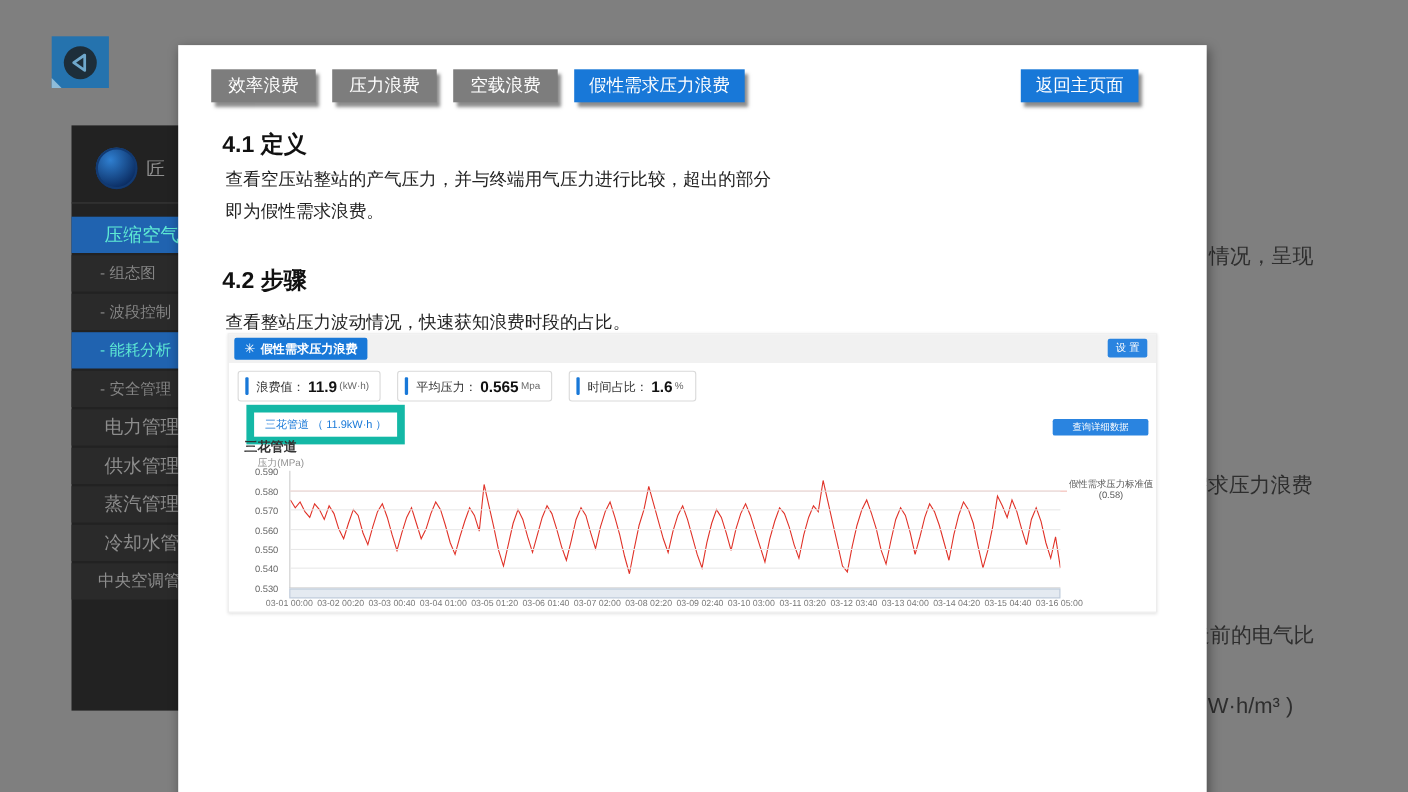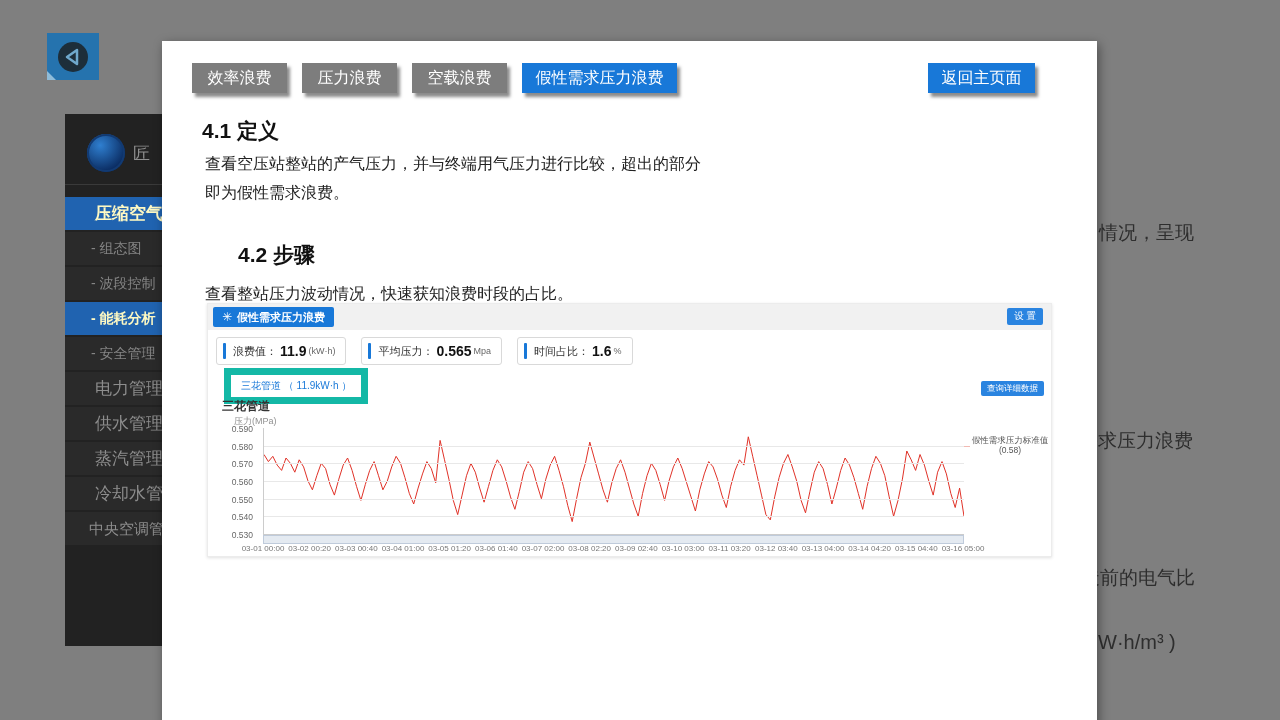--- a/index.html
+++ b/index.html
@@ -13,21 +13,21 @@
   .page-title{position:absolute;left:97px;top:34px;font-size:37px;font-weight:bold;color:#161616;letter-spacing:3px;white-space:nowrap;}
 
   .sidebar{position:absolute;left:65px;top:114px;width:108px;height:532px;background:#222222;padding-top:16px;box-sizing:border-box;}
   .side-logo-row{height:54px;position:relative;border-bottom:1px solid #3a3a3a;}
   .side-logo{position:absolute;left:22px;top:4px;width:38px;height:38px;border-radius:50%;
      background:radial-gradient(circle at 35% 30%, #2f7fd0, #0b2d63 72%);box-shadow:inset 0 0 0 2px #123a72;}
   .side-logo-text{position:absolute;left:68px;top:12px;color:#8f8f8f;font-size:17px;white-space:nowrap;}
   .side-menu{margin-top:12px;}
   .side-item{height:33px;line-height:33px;margin-bottom:2px;background:#2a2a2a;color:#8d8d8d;font-size:17px;padding-left:30px;white-space:nowrap;cursor:pointer;}
   .side-item.lv2{font-size:14px;padding-left:26px;color:#858585;}
-  .side-item.active{background:#2063b0;color:#fef9c3;font-weight:bold;}
+  .side-item.active{background:#2063b0;color:#5eead4;}
   .side-item.small{font-size:15px;padding-left:24px;}
 
   .frag{position:absolute;color:#2e2e2e;font-size:19px;white-space:nowrap;}
 
   
   .modal{position:absolute;left:162px;top:41px;width:935px;height:690px;background:#ffffff;z-index:10;box-shadow:2px 3px 10px rgba(0,0,0,0.4);}
   .tab-row{position:absolute;left:30px;top:22px;right:28px;display:flex;gap:15px;align-items:center;}
   .wtab{height:30px;width:95px;border:none;background:#7d7d7d;color:#ffffff;font-size:16px;font-family:inherit;box-shadow:3px 4px 3px rgba(45,45,45,0.55);cursor:pointer;}
   .wtab.active{width:155px;background:#1878d8;}
   .back-btn{margin-left:auto;margin-right:34px;height:30px;width:107px;border:none;background:#1878d8;color:#ffffff;font-size:16px;font-family:inherit;box-shadow:3px 4px 3px rgba(45,45,45,0.55);cursor:pointer;}
@@ -41,21 +41,21 @@
   .shot-badge{position:absolute;left:5px;top:3px;height:20px;background:#1878d8;border-radius:2px;color:#fff;display:flex;align-items:center;gap:5px;padding:0 9px;font-size:11px;font-weight:bold;white-space:nowrap;}
   .shot-badge .bicon{font-size:12px;font-weight:normal;}
   .shot-settings{position:absolute;right:8px;top:4px;height:17px;padding:0 7px;background:#2a84e0;border:none;border-radius:2px;color:#fff;font-size:9.5px;font-family:inherit;cursor:pointer;}
   .stats-row{position:absolute;left:8px;top:33px;display:flex;gap:15px;}
   .stat-box{display:flex;align-items:center;height:26px;border:1px solid #d9d9d9;border-radius:3px;padding:0 10px 0 6px;background:#fff;white-space:nowrap;}
   .stat-bar{width:3px;height:16px;background:#1878d8;border-radius:1px;margin-right:7px;}
   .stat-label{font-size:11px;color:#333;}
   .stat-value{font-size:14px;font-weight:bold;color:#111;margin-left:3px;}
   .stat-unit{font-size:9px;color:#666;margin-left:2px;}
   .pipe-tab{position:absolute;left:16px;top:64px;padding:4px 10px;border:7px solid #14b8a6;background:#fff;font-size:10px;color:#1878d8;white-space:nowrap;cursor:pointer;}
-  .query-btn{position:absolute;right:7px;top:77px;height:15px;padding:0 6px;background:#2a84e0;border:none;border-radius:2px;color:#fff;font-size:8.5px;font-family:inherit;cursor:pointer;}
+  .query-btn{position:absolute;right:7px;top:77px;height:15px;padding:0 18px;background:#2a84e0;border:none;border-radius:2px;color:#fff;font-size:8.5px;font-family:inherit;cursor:pointer;}
   .chart-title{position:absolute;left:14px;top:94px;font-size:12px;font-weight:bold;color:#333;}
   .chart-ylabel{position:absolute;left:26px;top:111px;font-size:9px;color:#909090;}
   .chart-plot{position:absolute;left:55px;top:124px;width:700px;height:106px;border-left:1px solid #cccccc;border-bottom:1px solid #cccccc;}
   .chart-plot svg{position:absolute;left:0;top:0;}
   .gridline{position:absolute;left:0;width:700px;height:1px;background:#e8e8e8;}
   .refline{position:absolute;left:0;width:706px;height:1px;background:#f2b9b2;}
   .ylabels{position:absolute;left:0;top:124px;width:48px;height:106px;}
   .ytick{position:absolute;right:3px;font-size:8.5px;color:#666;}
   .xlabels{position:absolute;left:55px;top:240px;width:700px;height:10px;}
   .xtick{position:absolute;transform:translateX(-50%);font-size:8px;color:#777;white-space:nowrap;}
@@ -108,21 +108,21 @@
       <button class="wtab active">假性需求压力浪费</button>
       <button class="back-btn">返回主页面</button>
     </div>
 
     <div class="sec-heading" style="top:76px;">4.1 定义</div>
     <div class="sec-body" style="top:108px;">
       <div>查看空压站整站的产气压力，并与终端用气压力进行比较，超出的部分</div>
       <div>即为假性需求浪费。</div>
     </div>
 
-    <div class="sec-heading" style="top:200px;margin-left:36px;">4.2 步骤</div>
+    <div class="sec-heading" style="top:200px;">4.2 步骤</div>
     <div class="sec-body" style="top:238px;">
       <div>查看整站压力波动情况，快速获知浪费时段的占比。</div>
     </div>
 
     <div class="shot">
       <div class="shot-header">
         <div class="shot-badge">
           <span class="bicon">✳</span>
           <span>假性需求压力浪费</span>
         </div>

